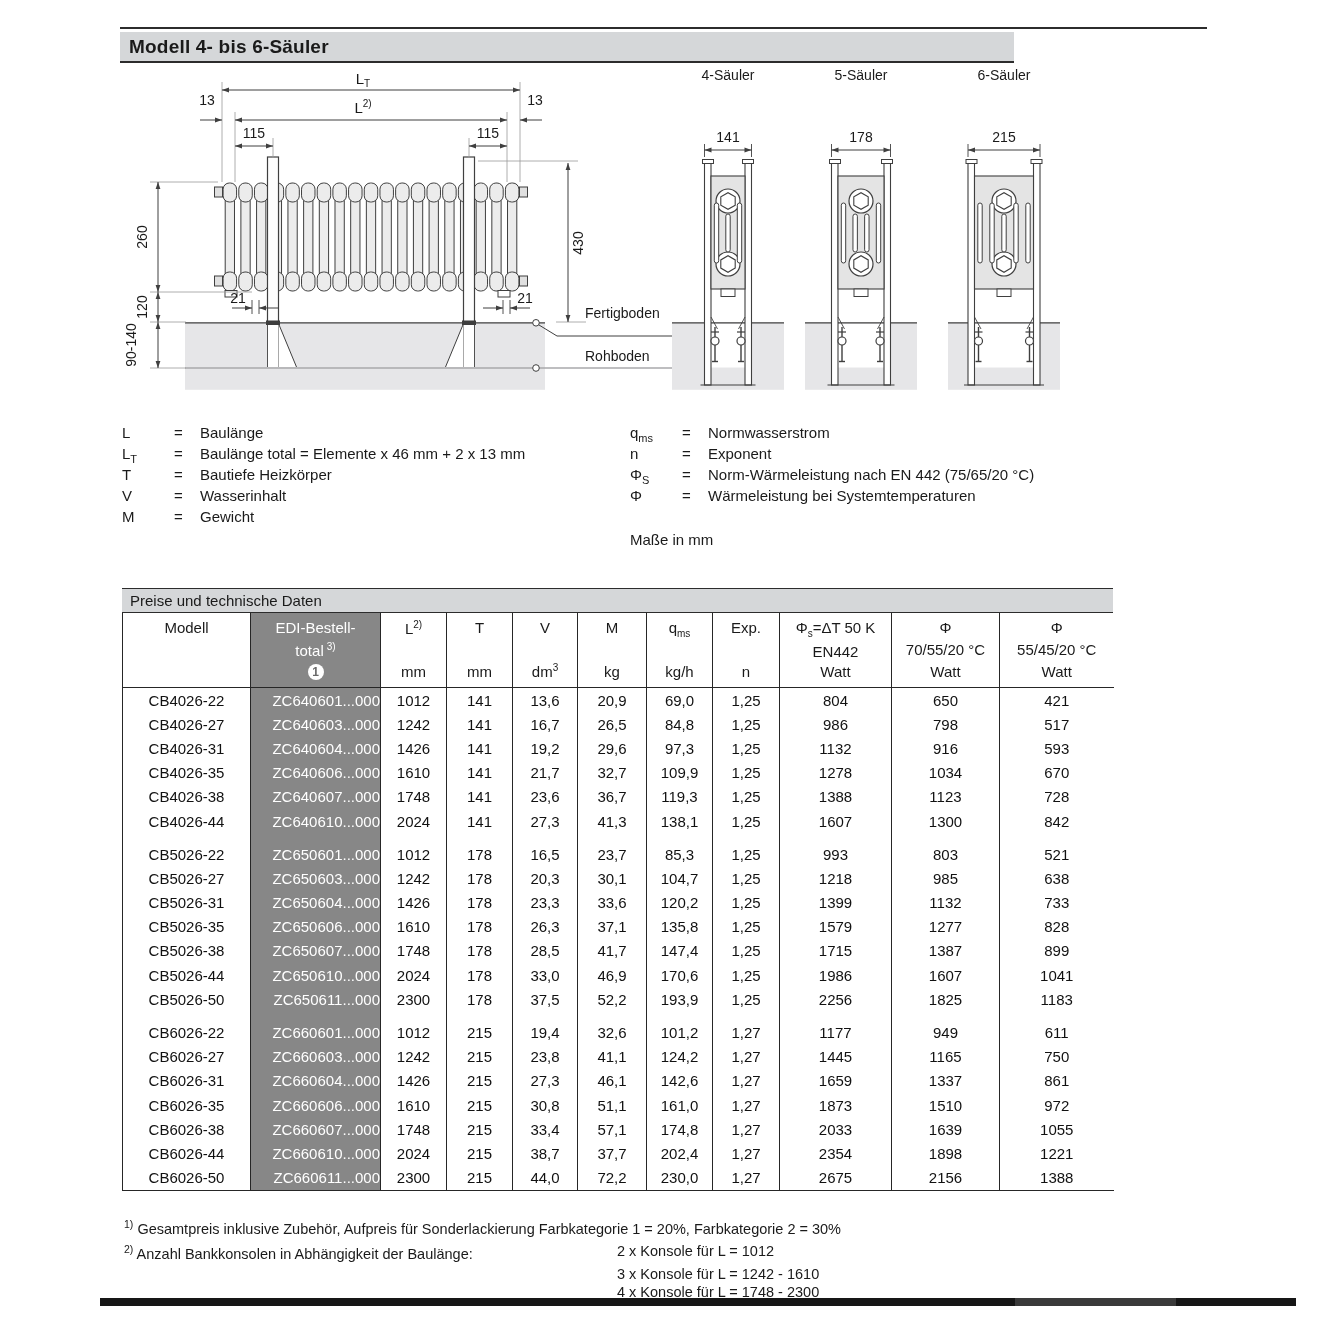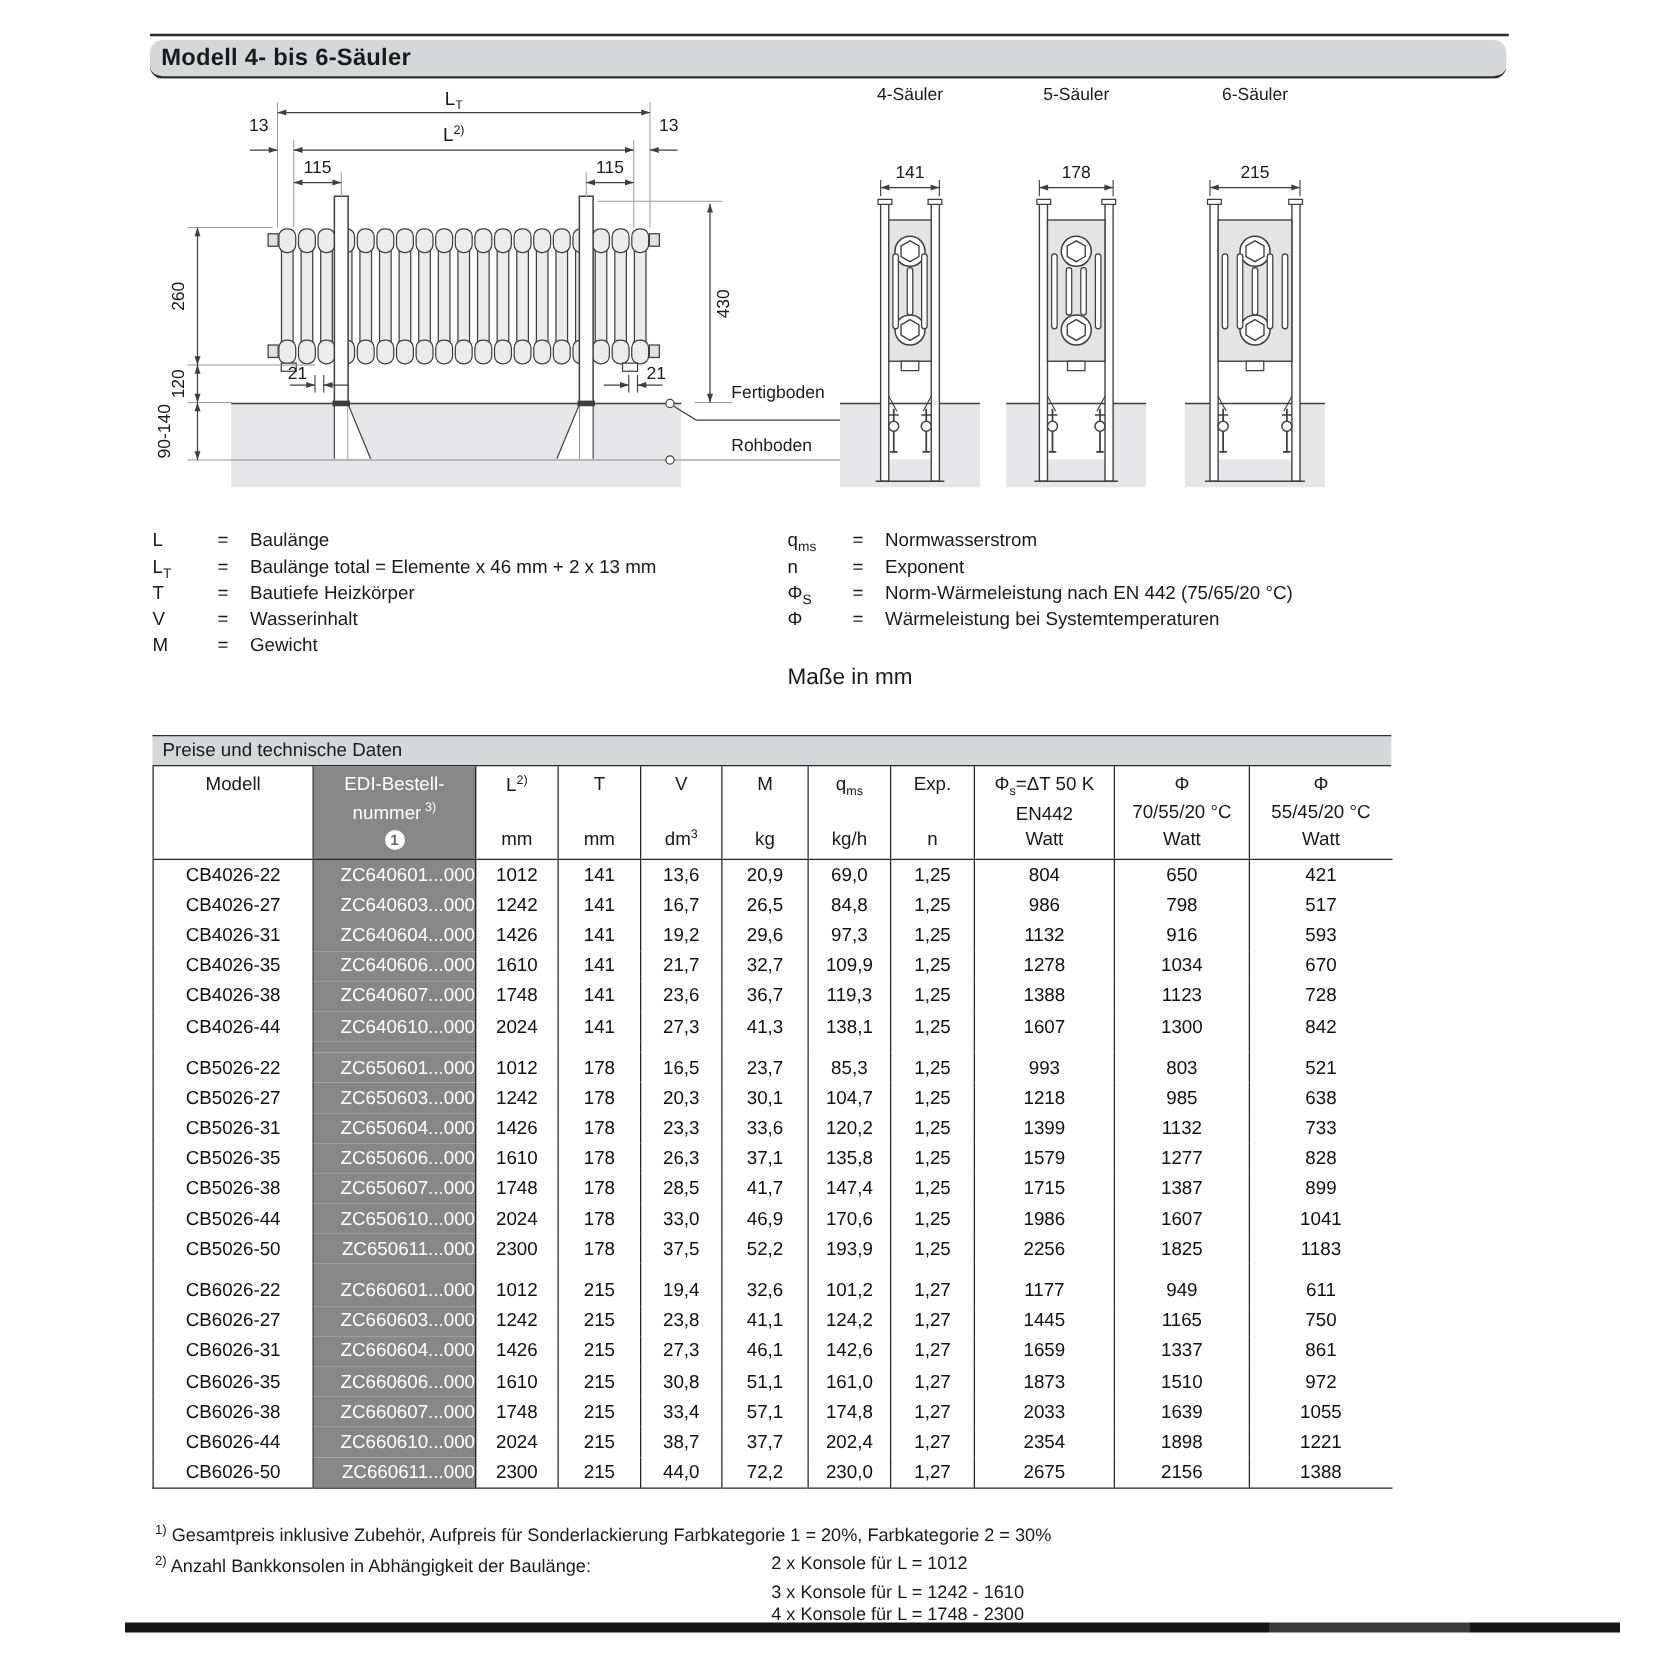--- a/index.html
+++ b/index.html
@@ -1,31 +1,31 @@
 <!DOCTYPE html>
 <html><head>
 <meta charset="utf-8">
 <style>
   html,body{margin:0;padding:0;background:#ffffff;}
   .page{position:relative;width:1330px;height:1330px;background:#fff;overflow:hidden;
         font-family:"Liberation Sans",sans-serif;color:#1a1a1a;}
   
   .topline{position:absolute;left:120px;top:27px;width:1087px;height:2px;background:#2c2c2c;}
-  .title-band{position:absolute;left:120px;top:32px;width:1085px;height:29px;background:#d5d7d9;
-              border-bottom:2px solid #2c2c2c;display:flex;align-items:center;border-radius:10px;}
+  .title-band{position:absolute;left:120px;top:32px;width:894px;height:29px;background:#d5d7d9;
+              border-bottom:2px solid #2c2c2c;display:flex;align-items:center;}
   .title-band .t{font-size:19px;font-weight:bold;padding-left:9px;letter-spacing:.2px;}
   
   #drawing{position:absolute;left:120px;top:62px;}
   
   .legend{position:absolute;font-size:15px;}
   .legend .lrow{display:grid;grid-template-columns:52px 26px auto;height:21px;align-items:baseline;}
   .legend sub{font-size:11px;}
   #legend-left{left:122px;top:424px;}
   #legend-right{left:630px;top:424px;}
-  .units-note{position:absolute;left:630px;top:531px;font-size:18px;}
+  .units-note{position:absolute;left:630px;top:531px;font-size:15px;}
   
   .preise-band{position:absolute;left:122px;top:588px;width:991px;height:23px;background:#d5d7d9;
                border-top:1.5px solid #2c2c2c;border-bottom:1.5px solid #2c2c2c;
                display:flex;align-items:center;font-size:15px;padding-left:0;}
   .preise-band span{padding-left:8px;}
   table.data{position:absolute;left:122px;top:613px;border-collapse:collapse;table-layout:fixed;
              width:991px;border-left:1.4px solid #262626;border-bottom:1.6px solid #262626;
              font-size:15px;}
   table.data th,table.data td{padding:0;margin:0;font-weight:normal;}
   table.data th{height:74px;border-bottom:1.6px solid #262626;vertical-align:top;}
@@ -387,21 +387,21 @@
     <thead>
       <tr>
         <th>
           <div class="hc">
               <span>Modell</span>
             </div>
         </th>
         <th class="h-edi">
           <div class="hc">
             <span>EDI-Bestell-</span>
-            <span><span>nummer</span> <sup>3)</sup></span>
+            <span><span>total</span> <sup>3)</sup></span>
             <span class="badge">1</span>
           </div>
         </th>
         <th>
           <div class="hc">
             <span><span>L</span><sup>2)</sup></span>
             <span>mm</span>
           </div>
         </th>
         <th>

